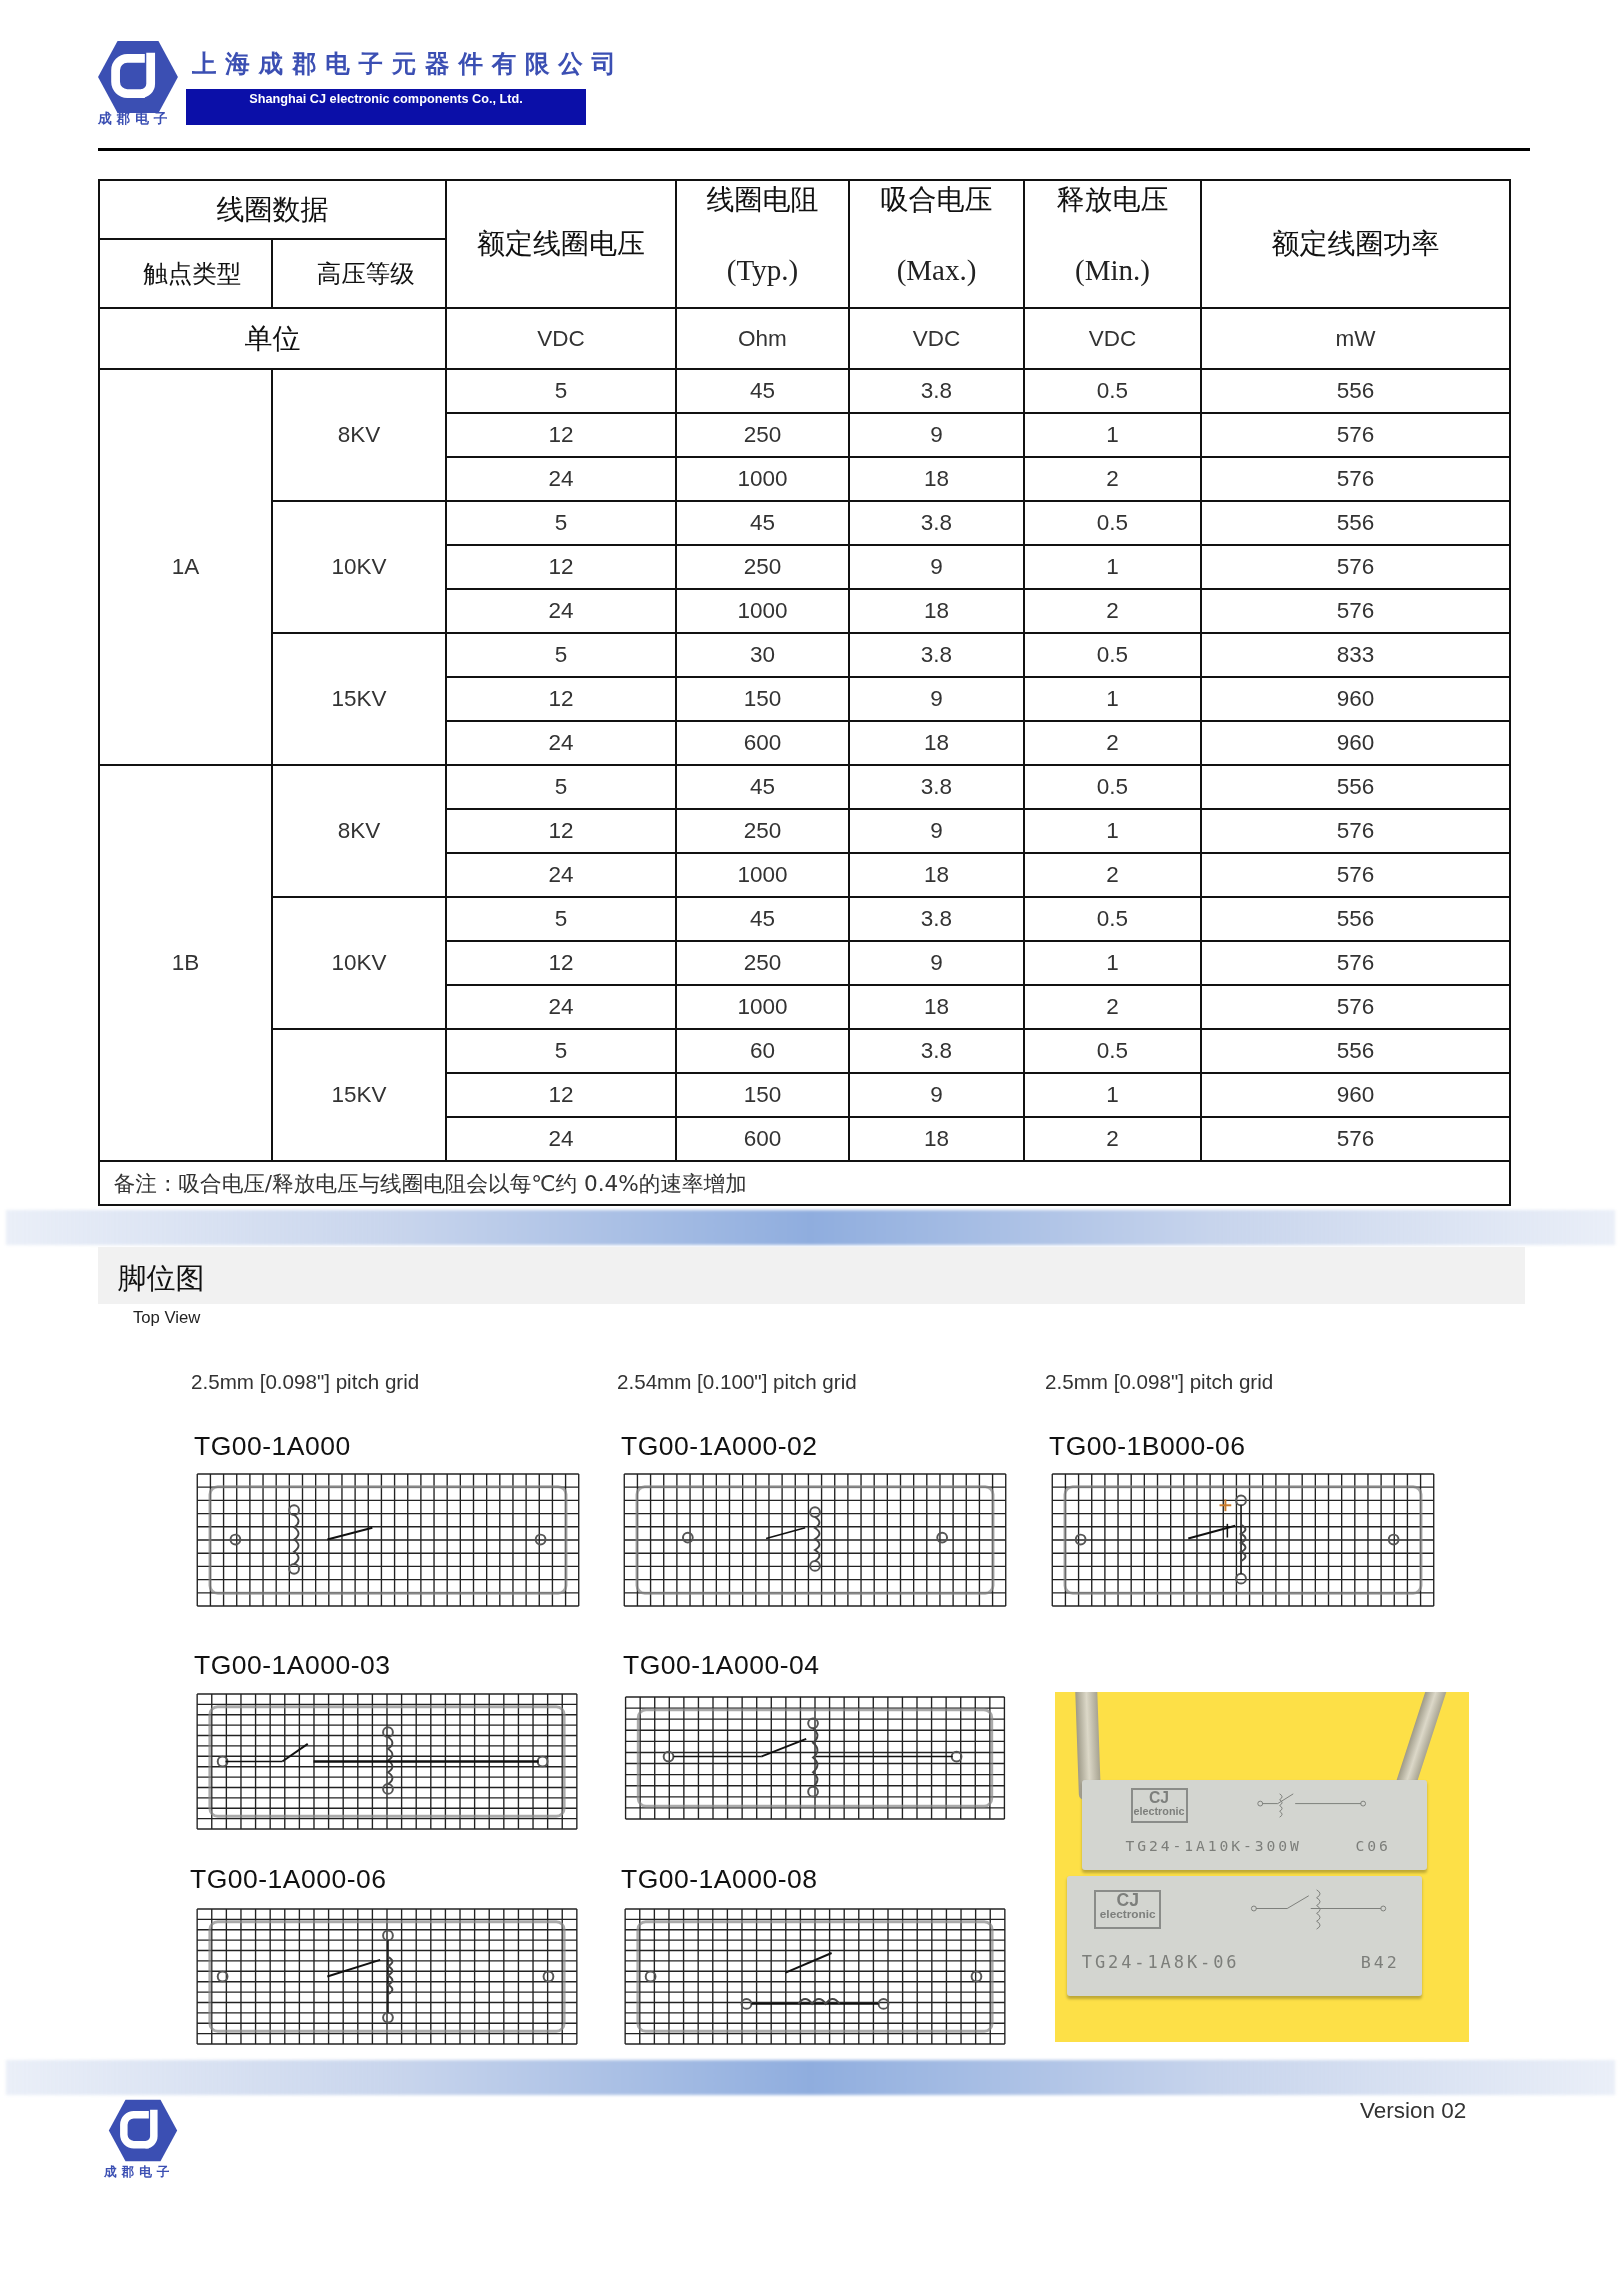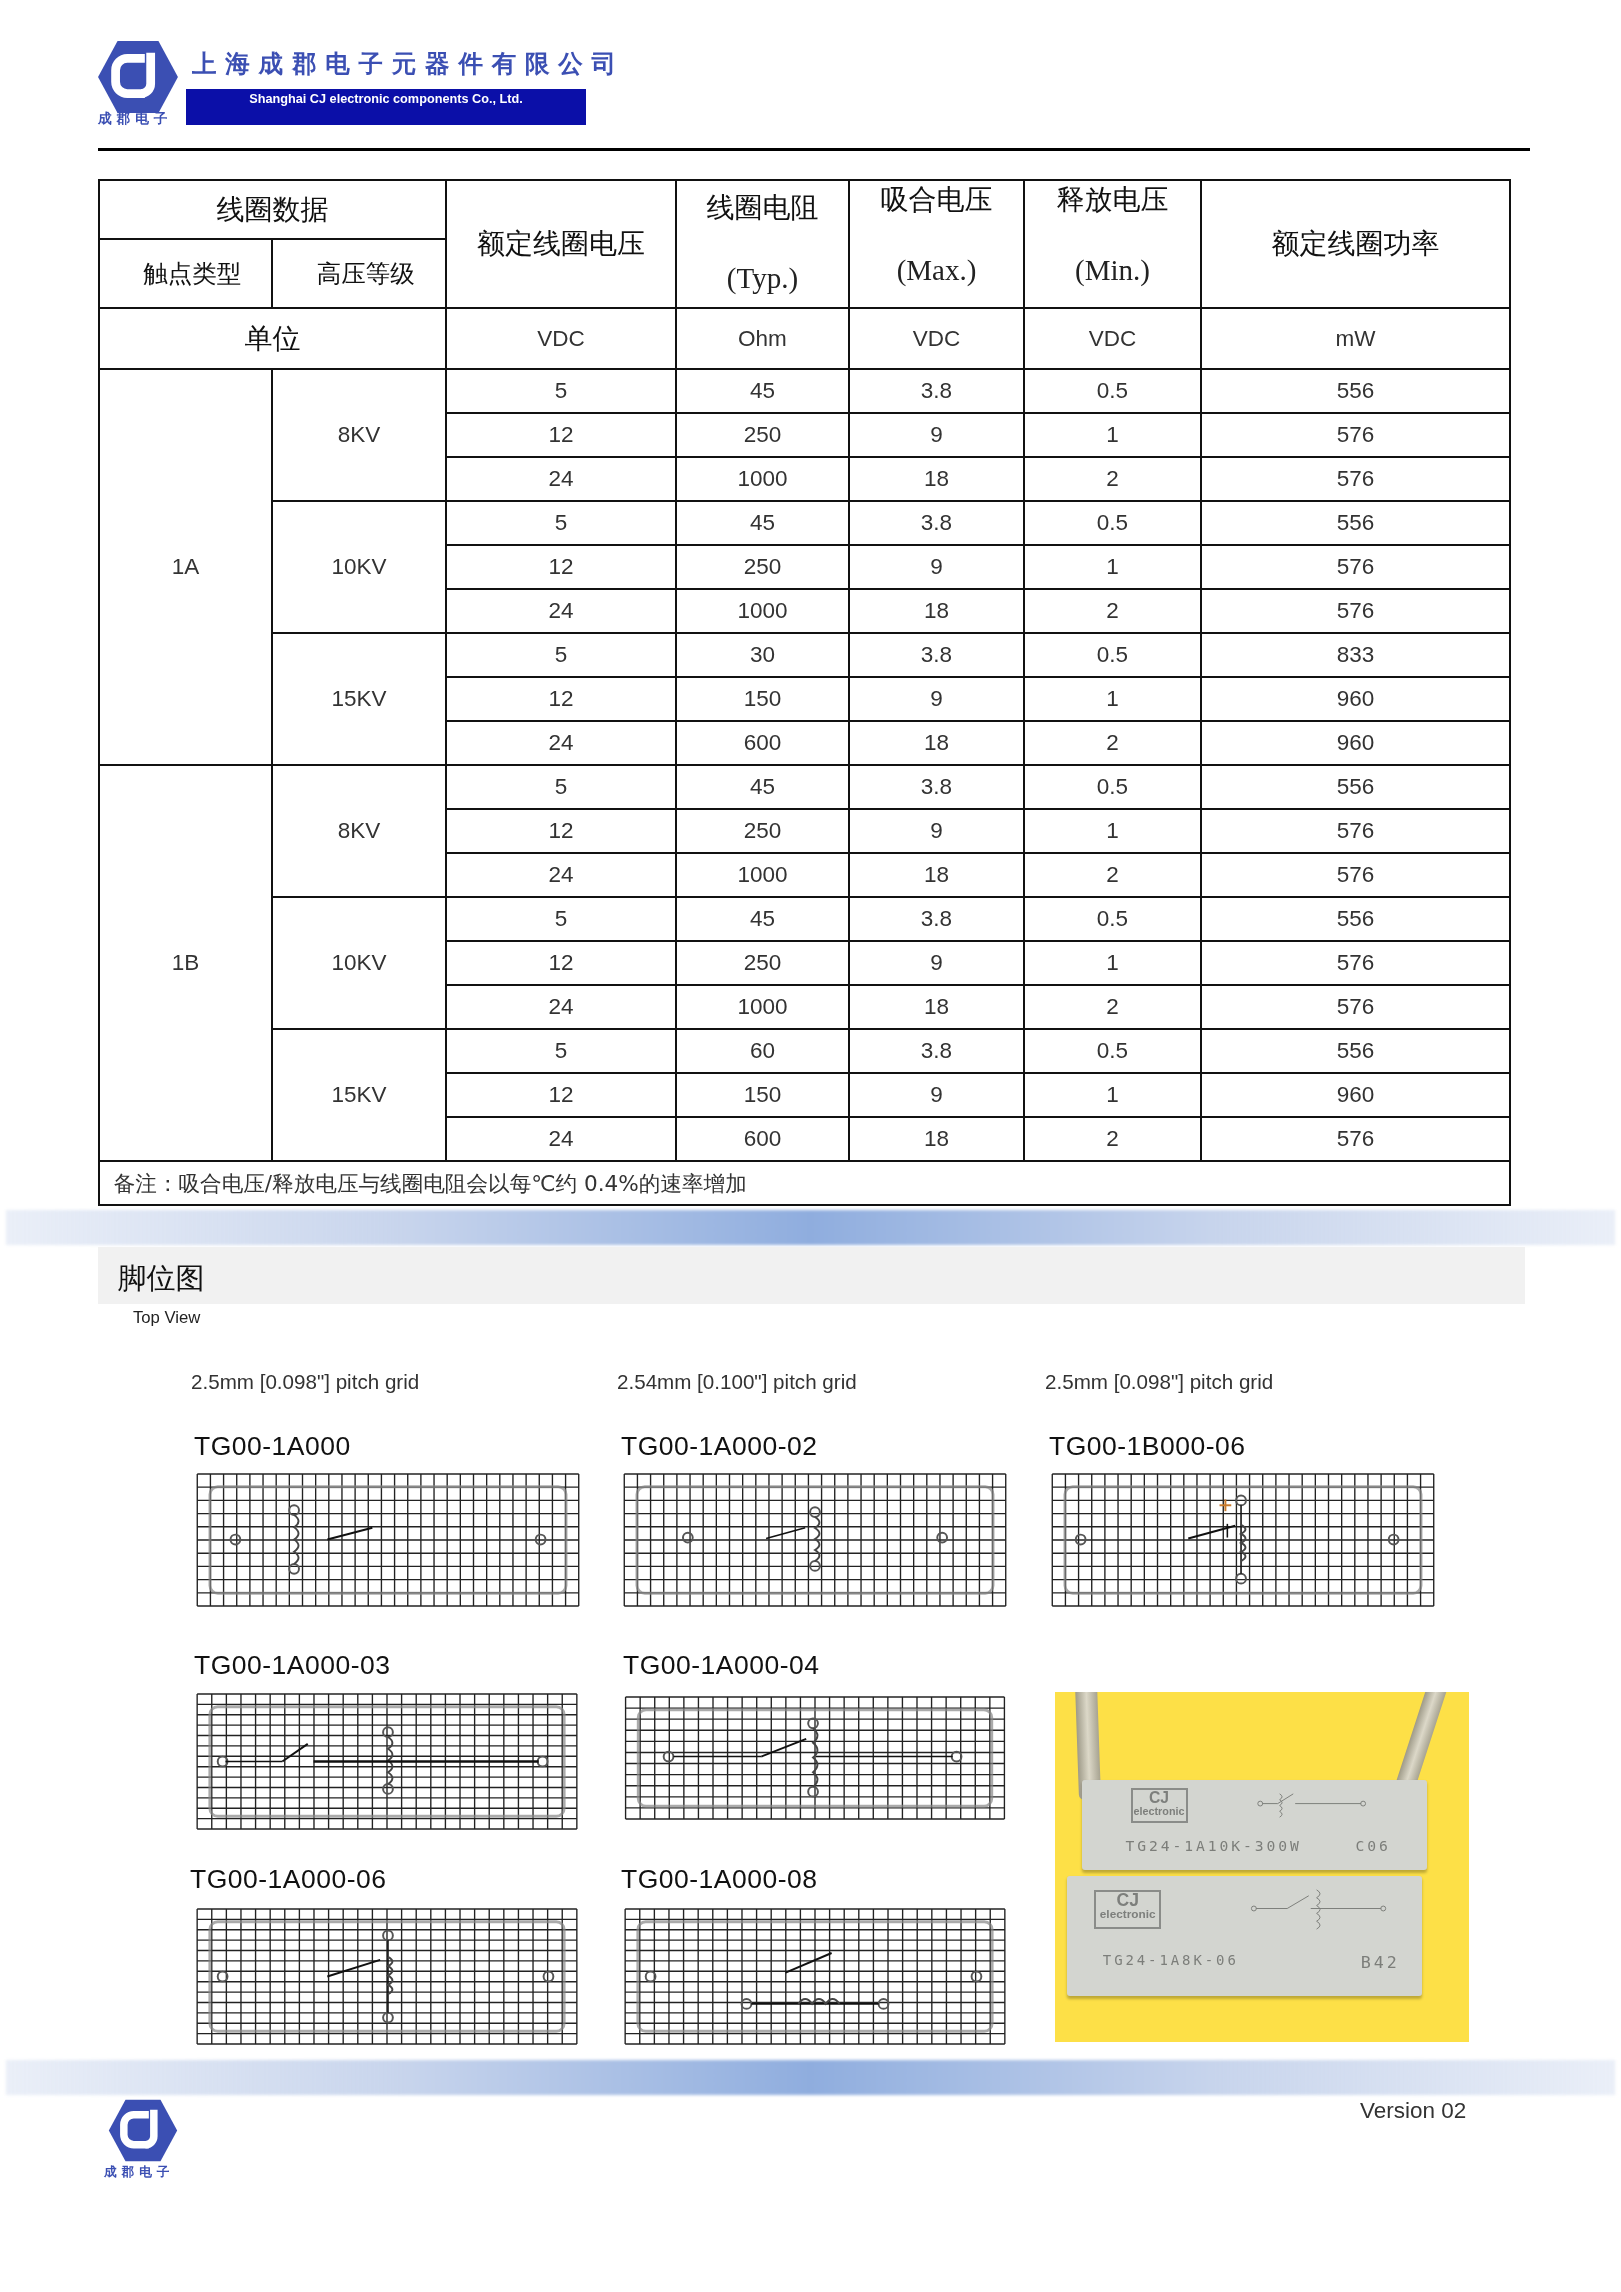--- a/index.html
+++ b/index.html
@@ -67,21 +67,21 @@
       <col style="width:230px">
     <col style="width:173px">
       <col style="width:175px">
       <col style="width:177px">
       <col style="width:309px">
   </colgroup>
   <tbody>
       <tr style="height:59px">
     <td colspan="2" class="hd">线圈数据</td>
     <td rowspan="2" class="hd">额定线圈电压</td>
-    <td rowspan="2" class="hd" style="vertical-align:top;padding-top:8px;">
+    <td rowspan="2" class="hd" style="vertical-align:top;padding-top:0px;">
       <span>线圈电阻</span>
       <span class="serif">(Typ.)</span>
     </td>
     <td rowspan="2" class="hd" style="vertical-align:top;">
       <span>吸合电压</span>
       <span class="serif">(Max.)</span>
     </td>
     <td rowspan="2" class="hd" style="vertical-align:top;">
       <span>释放电压</span>
       <span class="serif">(Min.)</span>
@@ -661,21 +661,21 @@
       <div style="font-size:11.8px">electronic</div>
     </div>
     <svg class="abs" style="left:181px;top:7.8px" width="147" height="49" viewBox="0 0 150 50">
       <circle cx="6" cy="25" r="2.5" fill="none" stroke="#7c7e7a"></circle>
         <line x1="8" y1="25" x2="40" y2="25" stroke="#7c7e7a"></line>
       <line x1="40" y1="25" x2="62" y2="12" stroke="#7c7e7a"></line>
       <path d="M70 6 q7 4 0 8 q7 4 0 8 q7 4 0 8 q7 4 0 8 q7 4 0 8" fill="none" stroke="#7c7e7a"></path>
       <line x1="64" y1="25" x2="136" y2="25" stroke="#7c7e7a"></line>
         <circle cx="138" cy="25" r="2.5" fill="none" stroke="#7c7e7a"></circle>
     </svg>
-    <div class="pn" style="left:36px;top:76px;font-size:14px">TG24-1A8K-06</div>
+    <div class="pn" style="left:15px;top:76px;font-size:17px">TG24-1A8K-06</div>
     <div class="pn" style="left:294px;top:76px;font-size:16.7px">B42</div>
   </div>
 </div>
 
 <div class="band" style="top:2060px;"></div>
 
 <svg class="foot-hex" viewBox="0 0 82 78">
   <polygon points="20,2 62,2 82,39 62,76 20,76 0,39" fill="#3b4fb3"></polygon>
   <path d="M48 20 H30 a12 12 0 0 0 -12 12 v12 a12 12 0 0 0 12 12 h18" fill="none" stroke="#fff" stroke-width="9"></path>
   <path d="M54 14 V46 a10 10 0 0 1 -10 10" fill="none" stroke="#fff" stroke-width="9"></path>

